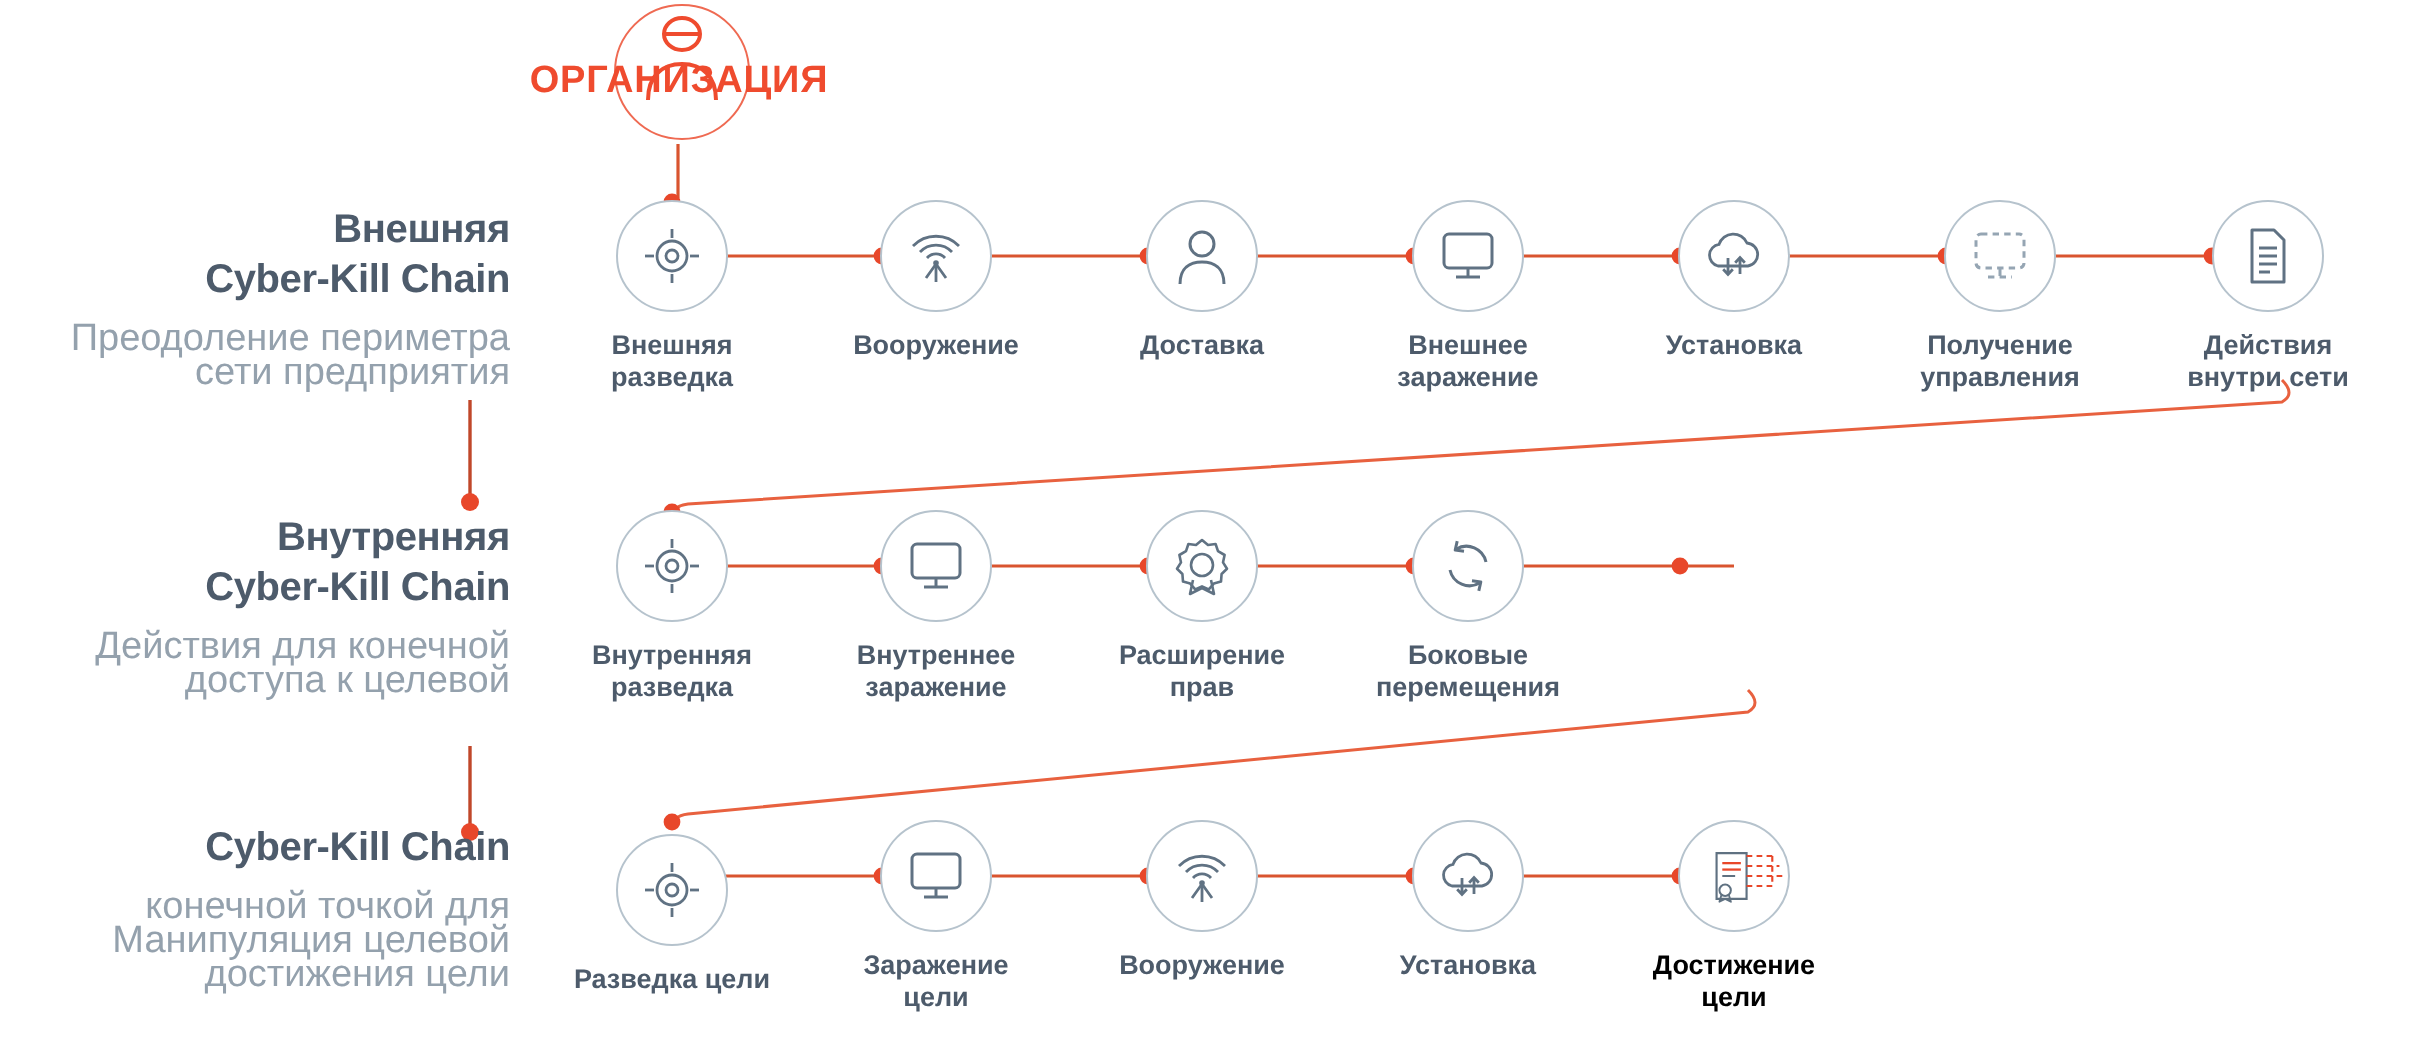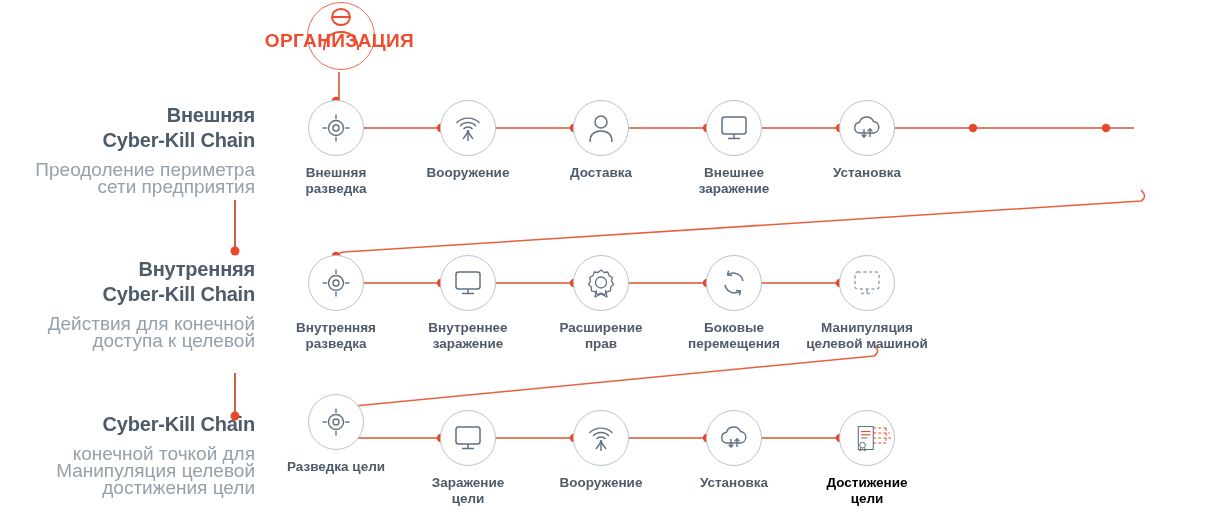--- a/index.html
+++ b/index.html
@@ -191,21 +191,49 @@
         <path d="M8,19 A5.5,5.5 0 0 1 8.5,8.2 A7.5,7.5 0 0 1 22.5,7.5 A5.8,5.8 0 0 1 23,19 Z" fill="none" stroke="#607283" stroke-width="1.4"></path>
         <path d="M13,15 L13,23 M10.6,20.6 L13,23.2 L15.4,20.6" fill="none" stroke="#607283" stroke-width="1.4"></path>
         <path d="M19,23 L19,15 M16.6,17.4 L19,14.8 L21.4,17.4" fill="none" stroke="#607283" stroke-width="1.4"></path>
       </svg>
     </div>
     <div class="node-label">
       <div>Установка</div>
     </div>
   </div>
 
-
+  <div class="node" style="left:1000px; top:100px;">
+    <div class="node-circle">
+      <svg class="ic" width="30" height="28" viewBox="0 0 30 28">
+        <rect x="3" y="3" width="24" height="17" rx="2.5" fill="none" stroke="#95a5b3" stroke-width="1.5" stroke-dasharray="3.2 2.6"></rect>
+        <line x1="15" y1="20" x2="15" y2="24" stroke="#95a5b3" stroke-width="1.5"></line>
+        <line x1="9" y1="24.5" x2="21" y2="24.5" stroke="#95a5b3" stroke-width="1.5" stroke-dasharray="3.2 2.6"></line>
+      </svg>
+    </div>
+    <div class="node-label">
+      <div>Получение</div>
+      <div>управления</div>
+    </div>
+  </div>
+
+  <div class="node" style="left:1134px; top:100px;">
+    <div class="node-circle">
+      <svg class="ic" width="24" height="30" viewBox="0 0 24 30">
+        <path d="M4,2 H15 L20,7 V28 H4 Z" fill="none" stroke="#607283" stroke-width="1.5" stroke-linejoin="round"></path>
+        <line x1="7.5" y1="11" x2="16.5" y2="11" stroke="#607283" stroke-width="1.5"></line>
+        <line x1="7.5" y1="15" x2="16.5" y2="15" stroke="#607283" stroke-width="1.5"></line>
+        <line x1="7.5" y1="19" x2="16.5" y2="19" stroke="#607283" stroke-width="1.5"></line>
+        <line x1="7.5" y1="23" x2="13" y2="23" stroke="#607283" stroke-width="1.5"></line>
+      </svg>
+    </div>
+    <div class="node-label">
+      <div>Действия</div>
+      <div>внутри сети</div>
+    </div>
+  </div>
 
   <div class="row-head" style="left:25px; top:257px;">
     <div class="row-title">
       <div>Внутренняя</div>
       <div>Cyber-Kill Chain</div>
     </div>
     <div class="row-sub">
       <div>Действия для конечной</div>
       <div>доступа к целевой</div>
     </div>
@@ -264,46 +292,33 @@
         <path d="M9.6,2.6 L8.6,7 L13,7.6" fill="none" stroke="#607283" stroke-width="1.5" stroke-linejoin="round"></path>
         <path d="M20.4,27.4 L21.4,23 L17,22.4" fill="none" stroke="#607283" stroke-width="1.5" stroke-linejoin="round"></path>
       </svg>
     </div>
     <div class="node-label">
       <div>Боковые</div>
       <div>перемещения</div>
     </div>
   </div>
 
-  <div class="node" style="left:867px; top:255px;">
-    <div class="node-circle">
-      <svg class="ic" width="30" height="28" viewBox="0 0 30 28">
-        <rect x="3" y="3" width="24" height="17" rx="2.5" fill="none" stroke="#95a5b3" stroke-width="1.5" stroke-dasharray="3.2 2.6"></rect>
-        <line x1="15" y1="20" x2="15" y2="24" stroke="#95a5b3" stroke-width="1.5"></line>
-        <line x1="9" y1="24.5" x2="21" y2="24.5" stroke="#95a5b3" stroke-width="1.5" stroke-dasharray="3.2 2.6"></line>
-      </svg>
-    </div>
-    <div class="node-label wide">
-      <div>Манипуляция</div>
-      <div>целевой машиной</div>
-    </div>
-  </div>
 
   <div class="row-head" style="left:25px; top:412px;">
     <div class="row-title">
       <div>Cyber-Kill Chain</div>
     </div>
     <div class="row-sub">
       <div>конечной точкой для</div>
       <div>Манипуляция целевой</div>
       <div>достижения цели</div>
     </div>
   </div>
 
-  <div class="node" style="left:336px; top:394px;">
+  <div class="node" style="left:336px; top:417px;">
     <div class="node-circle">
       <svg class="ic" width="30" height="30" viewBox="0 0 30 30">
         <circle cx="15" cy="15" r="7.5" fill="none" stroke="#607283" stroke-width="1.4"></circle>
         <circle cx="15" cy="15" r="3" fill="none" stroke="#607283" stroke-width="1.4"></circle>
         <line x1="15" y1="1.5" x2="15" y2="6" stroke="#607283" stroke-width="1.4"></line>
         <line x1="15" y1="24" x2="15" y2="28.5" stroke="#607283" stroke-width="1.4"></line>
         <line x1="1.5" y1="15" x2="6" y2="15" stroke="#607283" stroke-width="1.4"></line>
         <line x1="24" y1="15" x2="28.5" y2="15" stroke="#607283" stroke-width="1.4"></line>
       </svg>
     </div>

